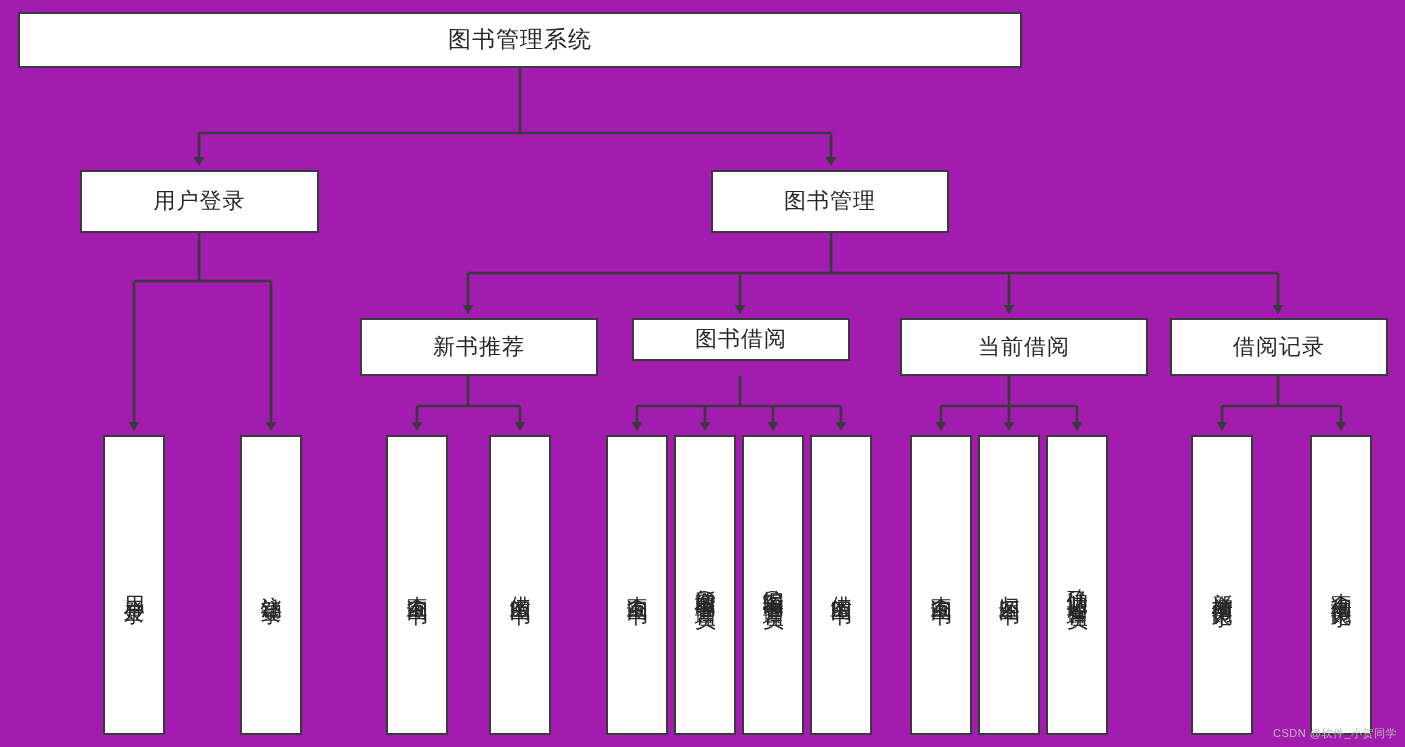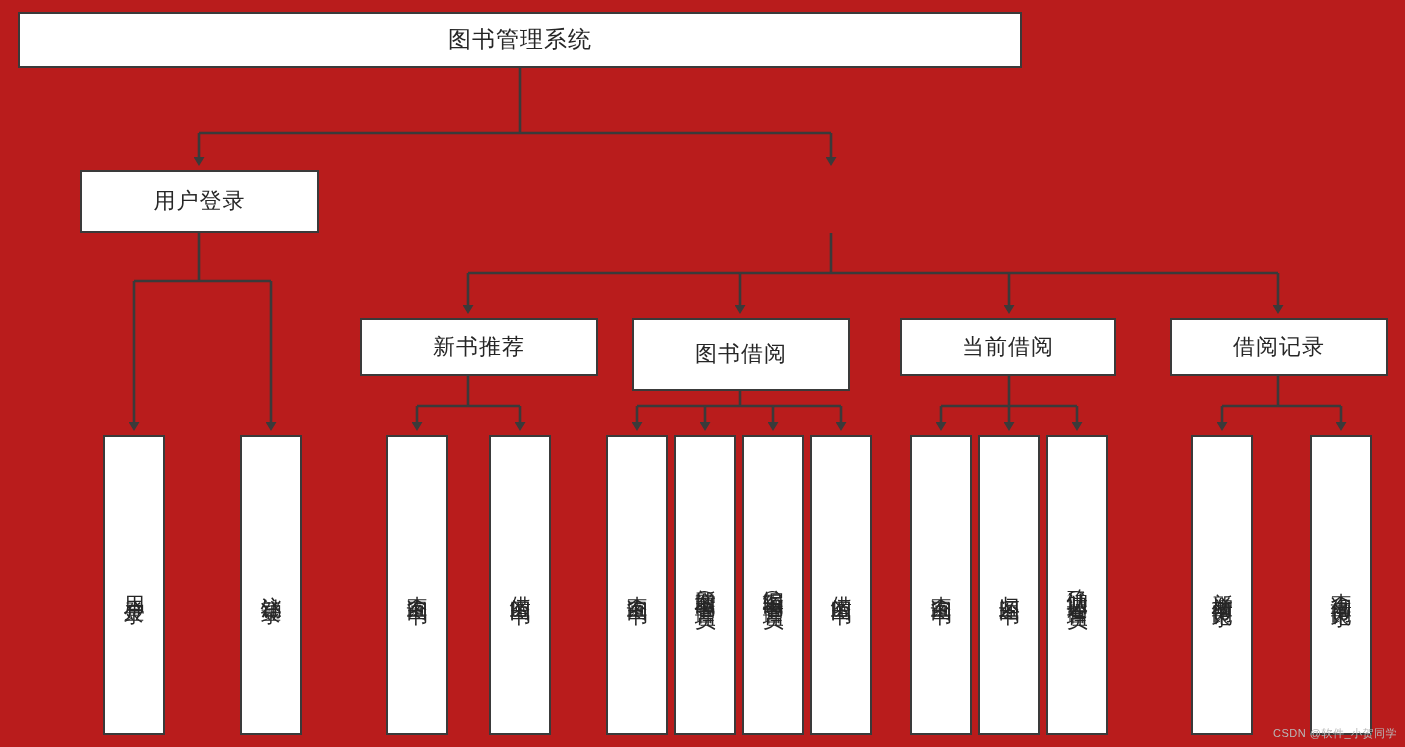--- a/index.html
+++ b/index.html
@@ -8,21 +8,21 @@
     padding: 0;
     background: #ffffff;
   }
   body {
     font-family: "Liberation Sans", "DejaVu Sans", sans-serif;
   }
   #canvas {
     position: relative;
     width: 1405px;
     height: 747px;
-    background: #b91c1c;
+    background: #a21caf;
     overflow: hidden;
     text-align: center;
   }
   #connectors {
     position: absolute;
     left: 0;
     top: 0;
     width: 1405px;
     height: 747px;
     pointer-events: none;
@@ -131,30 +131,33 @@
   </svg>
 
   <div class="node node-h node-root" style="left:18px; top:12px; width:1004px; height:56px;">
     <span class="node-label">图书管理系统</span>
   </div>
 
   <div class="node node-h" style="left:80px; top:170px; width:239px; height:63px;">
     <span class="node-label">用户登录</span>
   </div>
 
+  <div class="node node-h" style="left:711px; top:170px; width:238px; height:63px;">
+    <span class="node-label">图书管理</span>
+  </div>
 
   <div class="node node-h" style="left:360px; top:318px; width:238px; height:58px;">
     <span class="node-label">新书推荐</span>
   </div>
 
-  <div class="node node-h" style="left:632px; top:318px; width:218px; height:73px;">
+  <div class="node node-h" style="left:632px; top:318px; width:218px; height:43px;">
     <span class="node-label">图书借阅</span>
   </div>
 
-  <div class="node node-h" style="left:900px; top:318px; width:216px; height:58px;">
+  <div class="node node-h" style="left:900px; top:318px; width:248px; height:58px;">
     <span class="node-label">当前借阅</span>
   </div>
 
   <div class="node node-h" style="left:1170px; top:318px; width:218px; height:58px;">
     <span class="node-label">借阅记录</span>
   </div>
 
   <div class="node node-v" style="left:103px; top:435px; width:62px; height:300px;">
     <span class="node-label">用户登录</span>
   </div>

